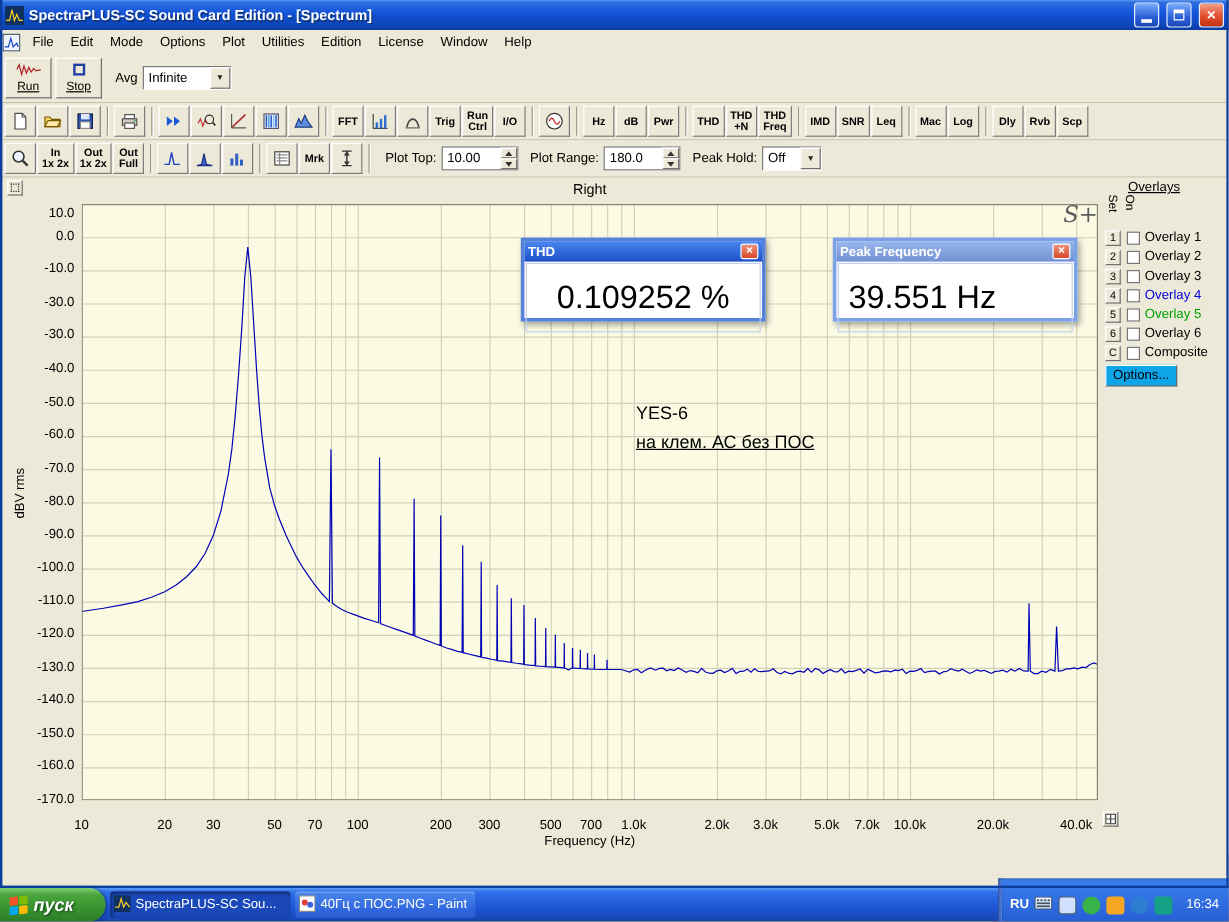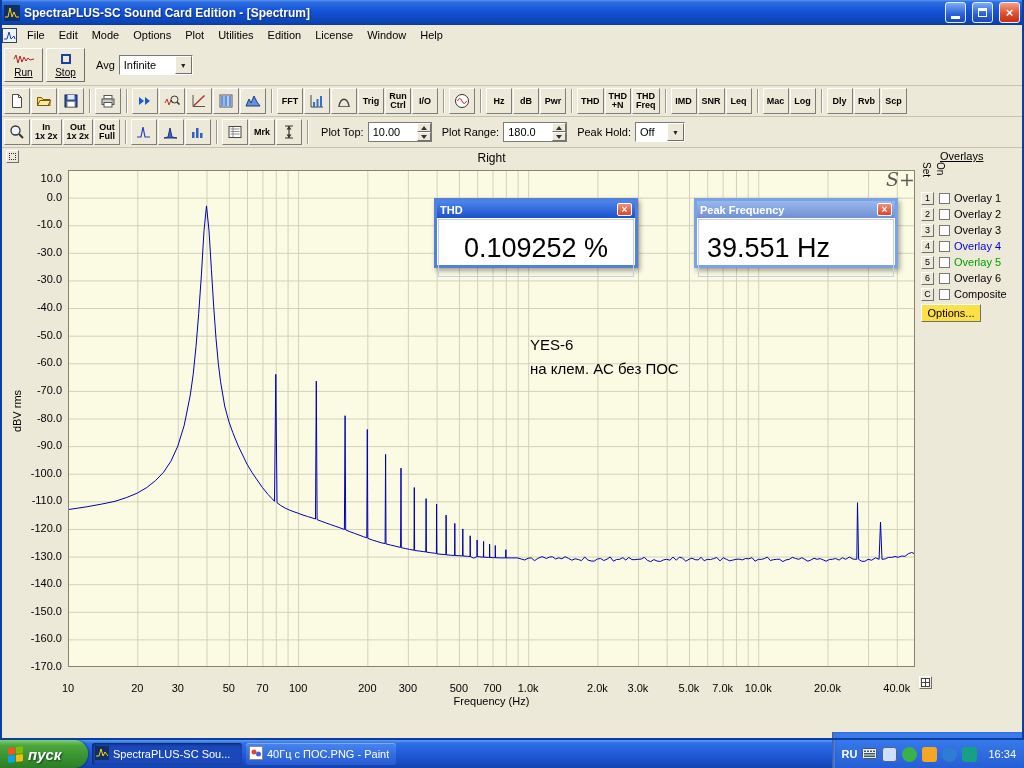--- a/index.html
+++ b/index.html
@@ -74,21 +74,21 @@
   #ov-heading{margin-left:20px;font-size:11px;text-decoration:underline;}
   .vert{position:absolute;font-size:10px;writing-mode:vertical-rl;}
   #ov-set{left:1px;top:12px;}
   #ov-on{left:15px;top:12px;}
   .ov-rows{position:absolute;left:0;top:40px;}
   .ov-row{display:flex;align-items:center;height:16px;}
   .ov-set-btn{width:13px;height:13px;margin-left:1px;background:#ECE9D8;border:1px solid;border-color:#fff #6f6f6f #6f6f6f #fff;
     font-size:9px;line-height:11px;text-align:center;}
   .ov-check{width:11px;height:11px;margin-left:5px;background:#fff;border:1px solid #777;}
   .ov-label{margin-left:4px;font-size:11px;white-space:nowrap;}
-  #ov-options{position:absolute;left:1px;top:154px;width:60px;height:18px;background:#fde047;border:1px solid;
+  #ov-options{position:absolute;left:1px;top:154px;width:60px;height:18px;background:#0ea5e9;border:1px solid;
     border-color:#fff #6f6f6f #6f6f6f #fff;font-size:11px;}
   
   #statusbar{position:absolute;left:0;top:712px;width:1024px;height:20px;background:#ECE9D8;display:flex;gap:2px;padding:1px 2px;}
   .sb-field{border:1px solid;border-color:#9e9a85 #fff #fff #9e9a85;padding:2px 4px;font-size:11px;white-space:nowrap;overflow:hidden;}
   .sb-fill{flex:1;}
   
   #taskbar{position:absolute;left:0;top:740px;width:1024px;height:28px;display:flex;align-items:center;
     background:linear-gradient(180deg,#5c9bf6 0%,#2e6fe8 12%,#1e56d4 60%,#1443ae 100%);}
   #start-btn{height:28px;width:88px;border-radius:0 14px 14px 0;display:flex;align-items:center;gap:5px;padding-left:8px;
     background:linear-gradient(180deg,#7ece72 0%,#4aa63c 20%,#389330 60%,#2c7e26 100%);box-shadow:1px 0 3px rgba(0,0,0,.4);}
@@ -474,21 +474,21 @@
       <div class="tick-y" style="left: 16px; top: 521.944px;">-120.0</div>
       <div class="tick-y" style="left: 16px; top: 549.556px;">-130.0</div>
       <div class="tick-y" style="left: 16px; top: 577.167px;">-140.0</div>
       <div class="tick-y" style="left: 16px; top: 604.778px;">-150.0</div>
       <div class="tick-y" style="left: 16px; top: 632.389px;">-160.0</div>
       <div class="tick-y" style="left: 16px; top: 660px;">-170.0</div>
     </div>
   <div id="y-axis-label">dBV rms</div>
   <div id="freq-label">Frequency (Hz)</div>
   <div class="annot" style="left:530px;top:336px;">YES-6</div>
-  <div class="annot" style="left:530px;top:360px;">на клем. АС без ПОС</div>
+  <div class="annot" style="left:530px;top:360px;text-decoration:underline;">на клем. АС без ПОС</div>
   <div id="logo">S+</div>
 
   <div class="float-win" style="left:434px;top:198px;border-color:#5580d8;">
     <div class="fw-title active">
       <span>THD</span>
       <button class="fw-close"><span>×</span></button>
     </div>
     <div class="fw-body center">0.109252 %</div>
   </div>
 

